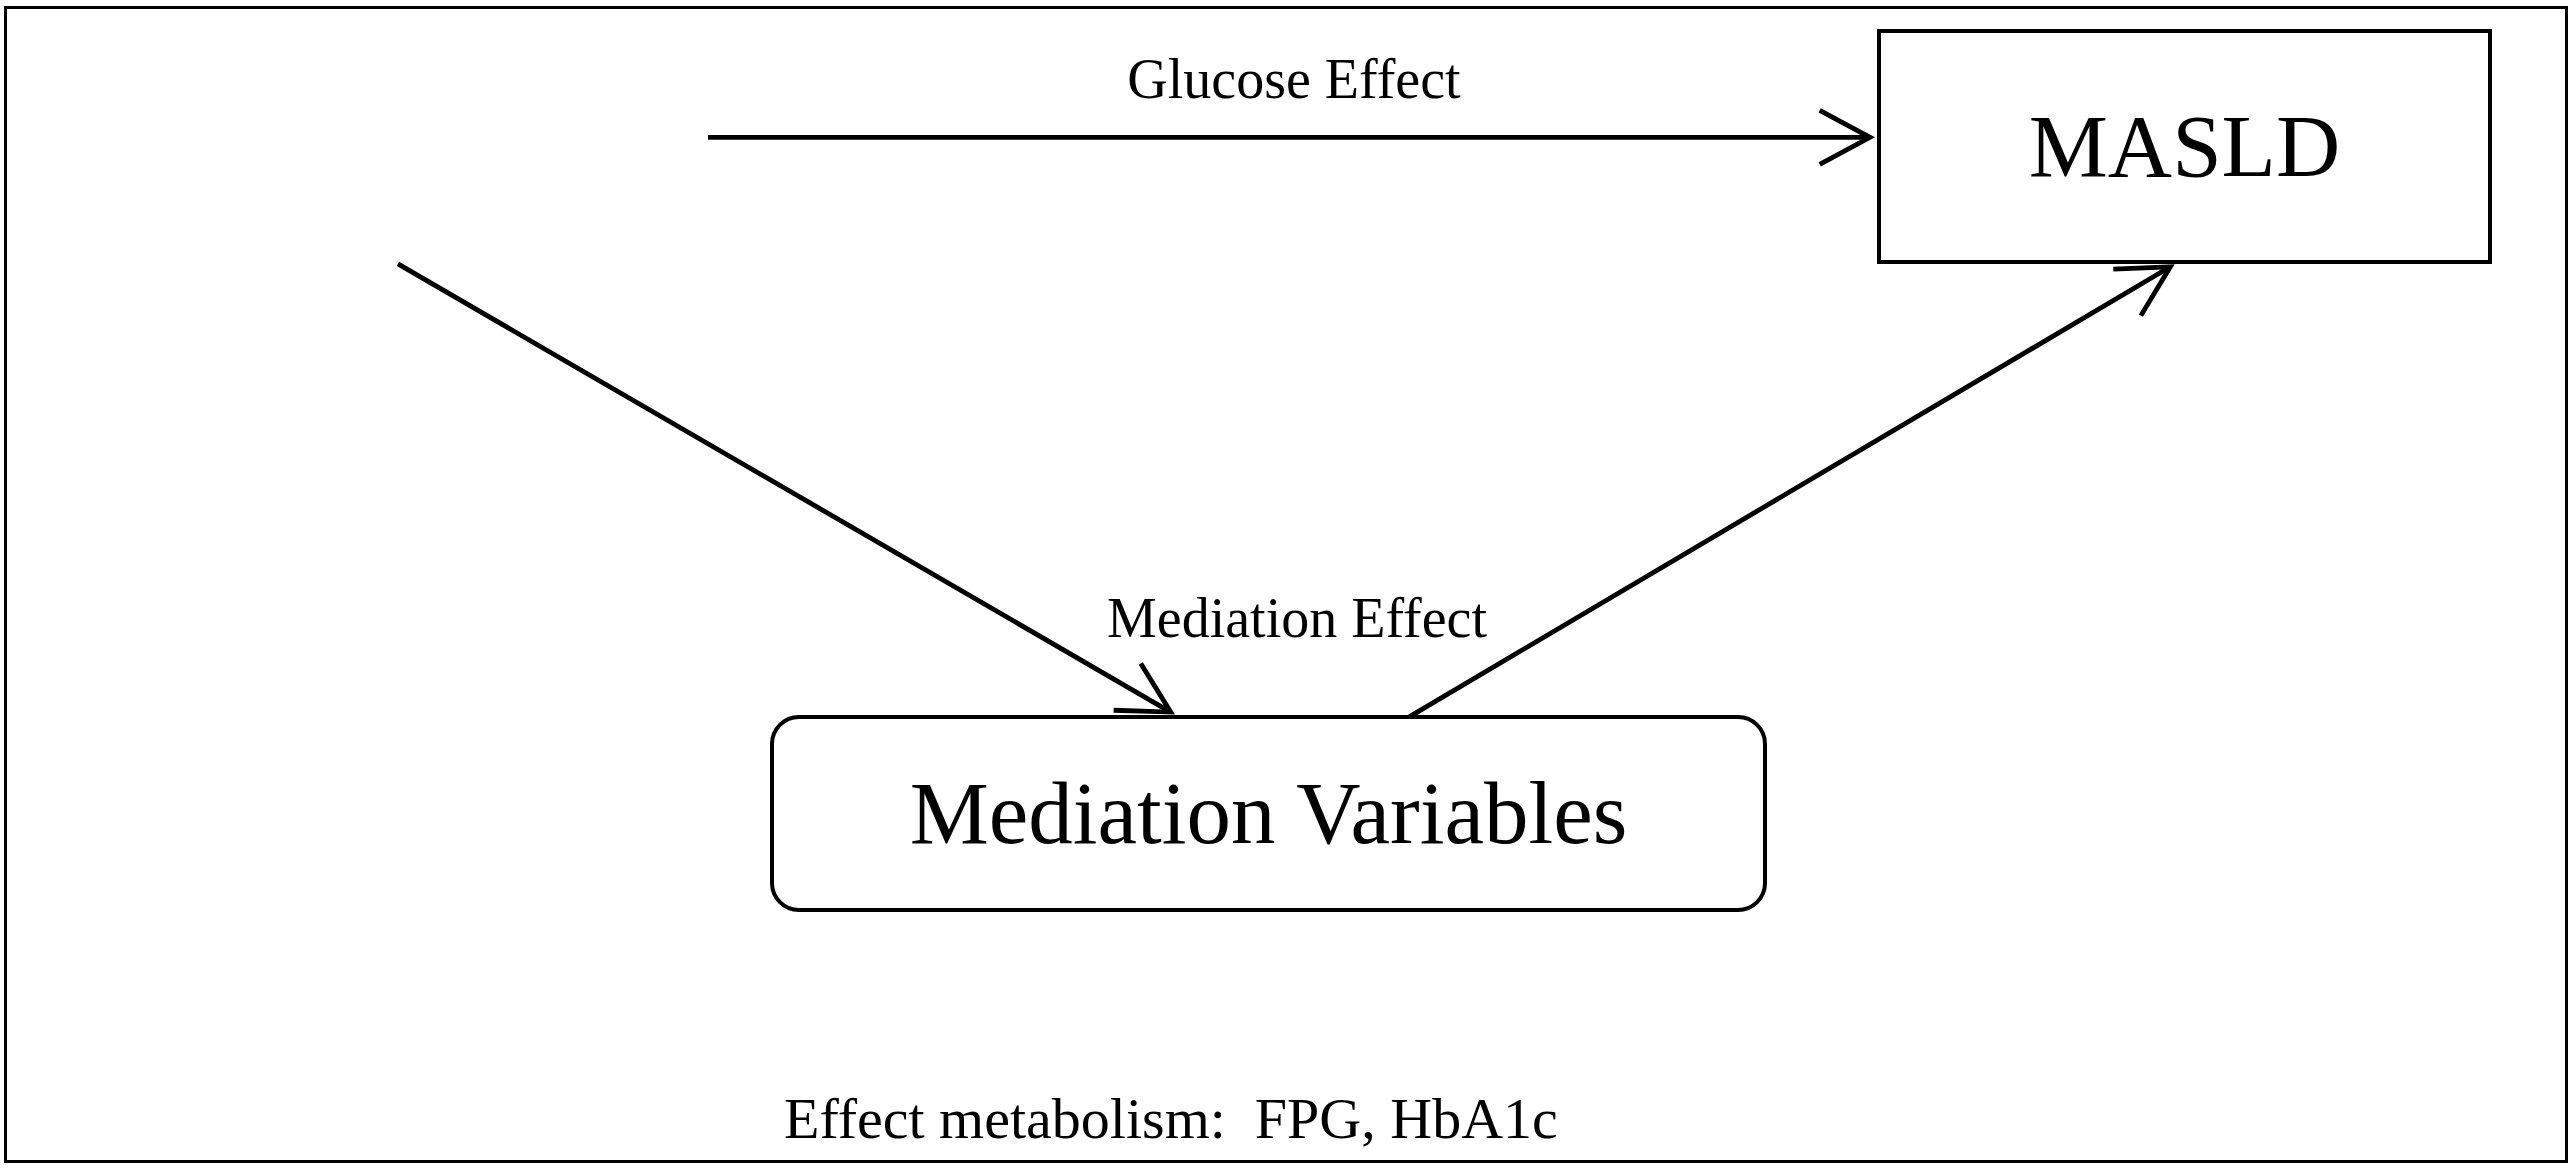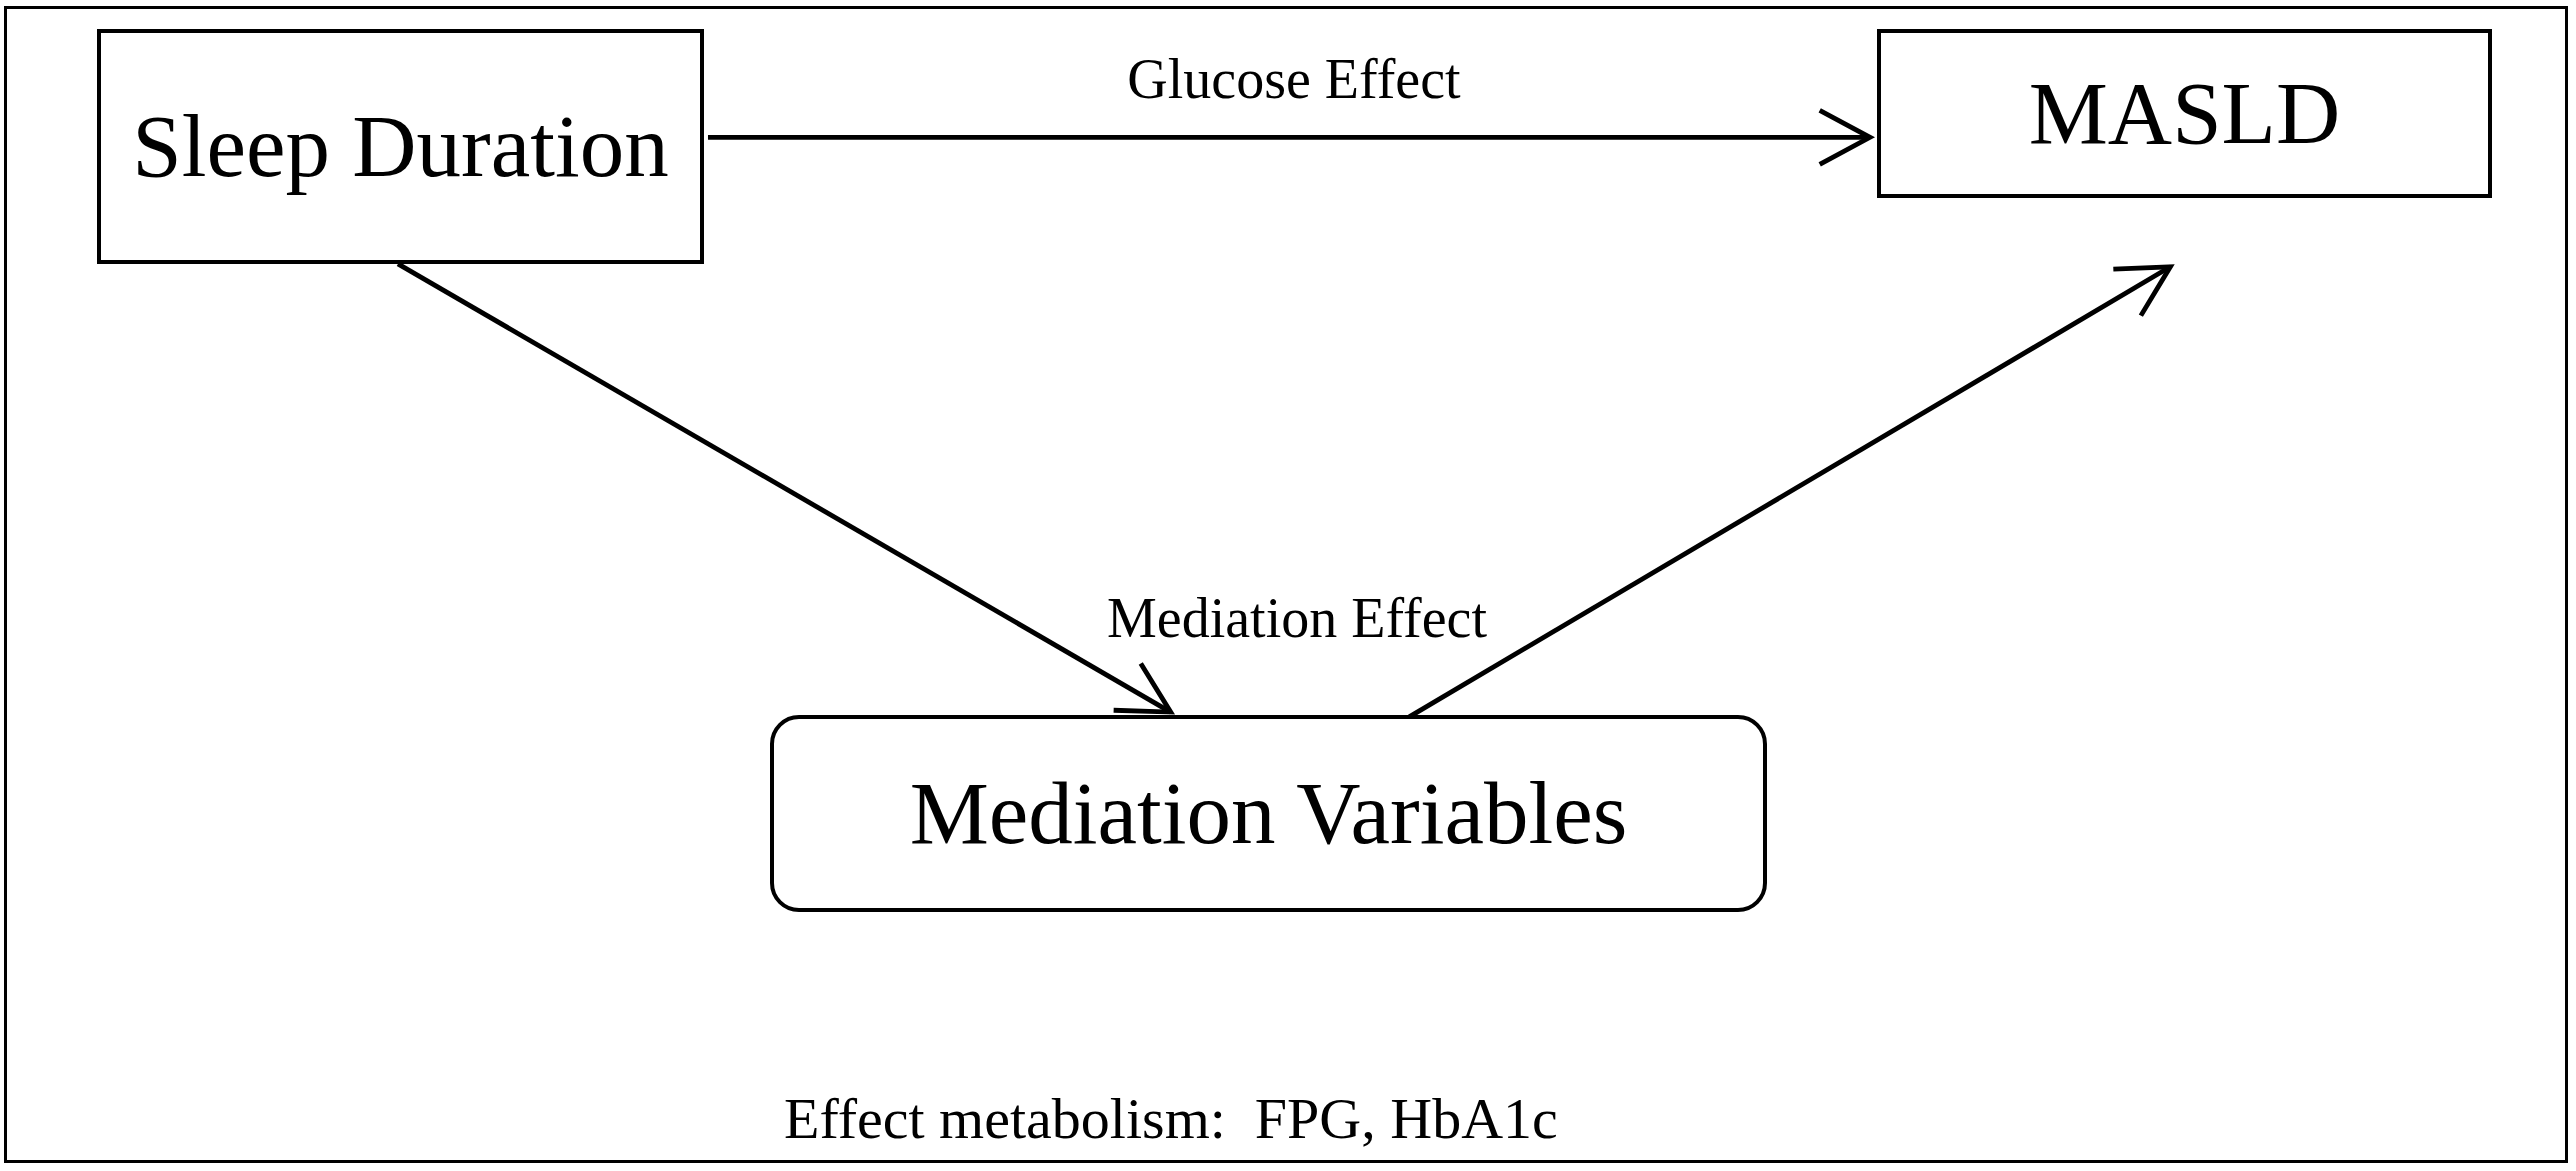--- a/index.html
+++ b/index.html
@@ -40,21 +40,21 @@
   .node-sleep {
     left: 97px;
     top: 29px;
     width: 607px;
     height: 235px;
   }
   .node-masld {
     left: 1877px;
     top: 29px;
     width: 615px;
-    height: 169px;
+    height: 235px;
   }
   .node-mediators {
     left: 770px;
     top: 715px;
     width: 997px;
     height: 197px;
     border-radius: 29px;
   }
   .arrows {
     position: absolute;
@@ -114,23 +114,20 @@
       </g>
     </g>
     <g>
       <line x1="1459" y1="742" x2="2247" y2="276"></line>
       <g transform="translate(2247,276) rotate(-30.6)">
         <path d="M -52 -28 L 0 0 L -52 28"></path>
       </g>
     </g>
   </svg>
 
-  <div class="node node-sleep">
-    <span>Sleep Duration</span>
-  </div>
 
   <div class="node node-masld">
     <span>MASLD</span>
   </div>
 
   <div class="node node-mediators">
     <span>Mediation Variables</span>
   </div>
 
   <div class="edge-label label-direct">Glucose Effect</div>

